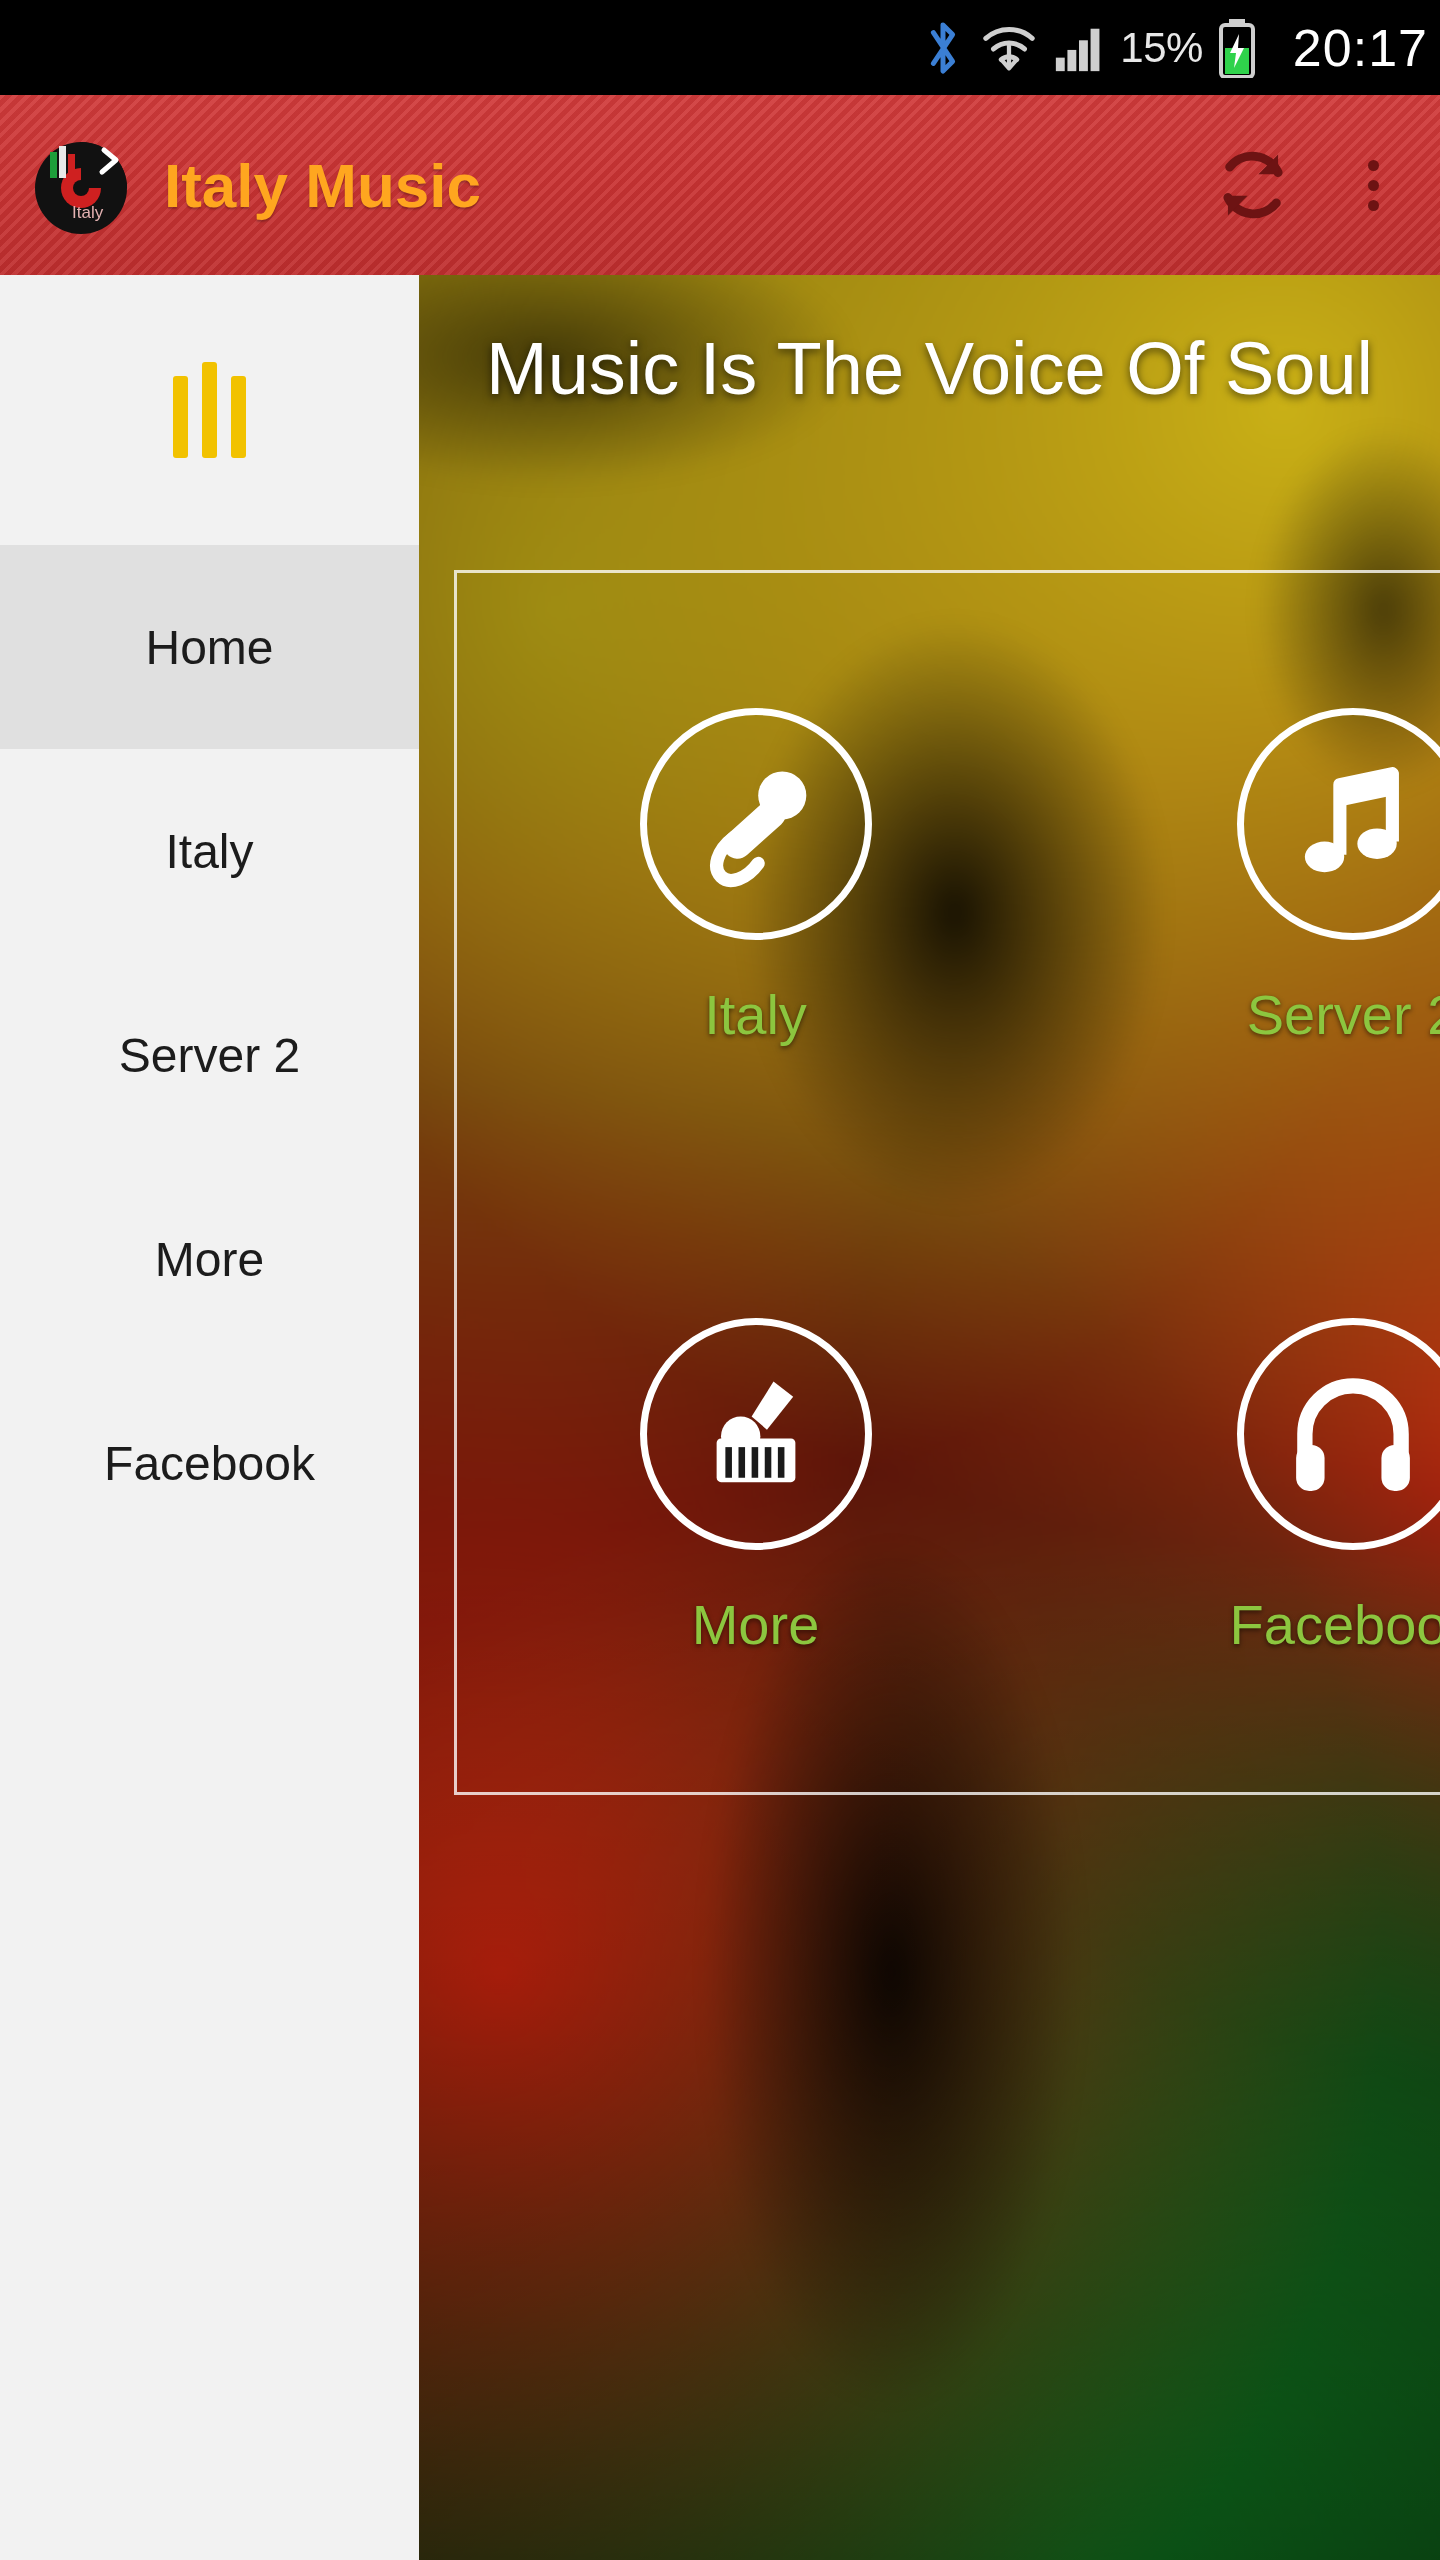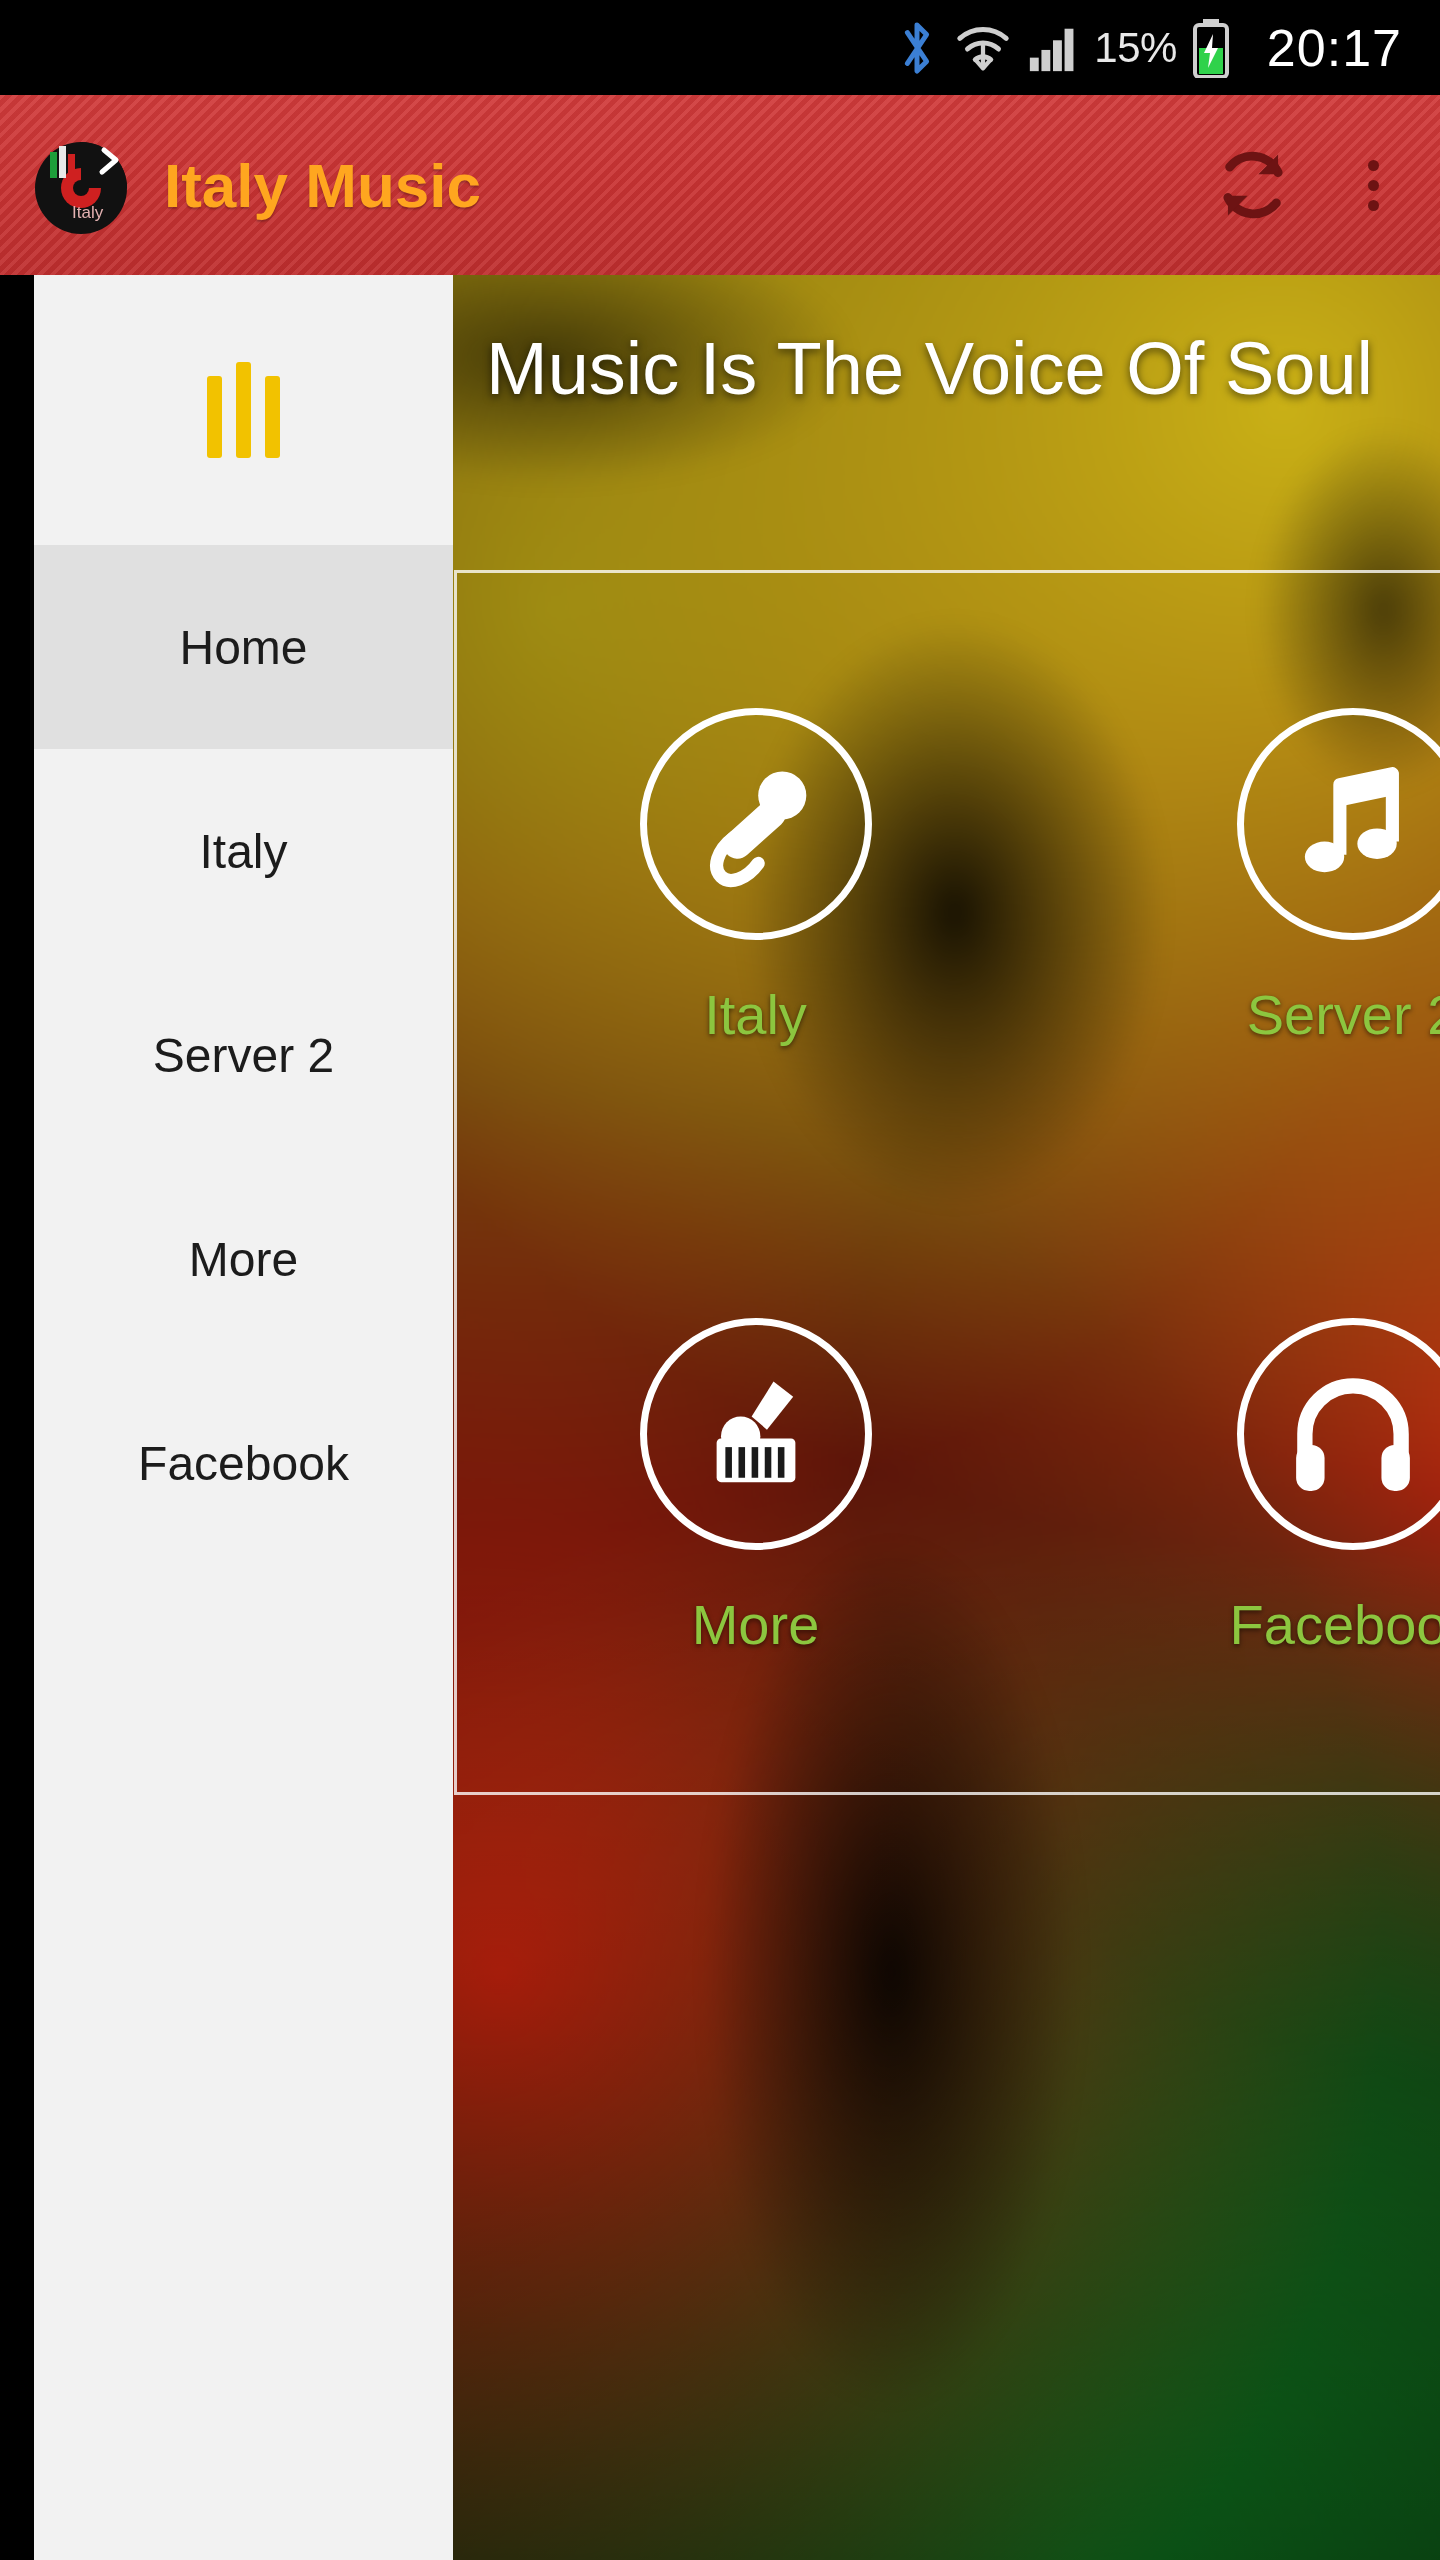--- a/index.html
+++ b/index.html
@@ -8,21 +8,21 @@
     background: #000;
     font-family: "Liberation Sans", sans-serif;
     overflow: hidden;
   }
   #screen { position: relative; width: 1440px; height: 2560px; overflow: hidden; background:#000; }
 
   
   #status-bar {
     position: absolute; top: 0; left: 0; width: 1440px; height: 95px;
     background: #000; display: flex; align-items: center; justify-content: flex-end;
-    padding-right: 38px;
+    padding-right: 12px;
   }
   .status-icons { display: flex; align-items: center; gap: 14px; }
   .si { display: flex; align-items: center; justify-content: center; }
   .battery-pct {
     color: #e8e8e8; font-size: 42px; letter-spacing: -0.5px;
   }
   .clock {
     color: #ffffff; font-size: 52px; margin-left: 22px; letter-spacing: 1px;
   }
 
@@ -45,21 +45,21 @@
   #refresh-btn { width: 130px; height: 130px; display:flex; align-items:center; justify-content:center; }
   #overflow-btn { width: 110px; height: 140px; display:flex; flex-direction:column; align-items:center; justify-content:center; gap:9px; margin-right: 12px;}
   .dot { width: 11px; height: 11px; border-radius: 50%; background: #6d1313; }
 
   
   #content { position: absolute; top: 275px; left: 0; width: 1440px; height: 2285px; }
 
   
   #drawer {
     position: absolute; left: 0; top: 0; width: 419px; height: 2285px;
-    background: #f2f2f2; z-index: 5; margin-left: 34px;
+    background: #f2f2f2; z-index: 5;
   }
   #drawer-header {
     height: 270px; display: flex; align-items: center; justify-content: center;
   }
   .bars-icon { display: flex; align-items: flex-end; gap: 14px; }
   .bars-icon i { display:block; width: 15px; background: #f2c200; border-radius: 3px; }
   .bars-icon i:nth-child(1){ height: 82px; }
   .bars-icon i:nth-child(2){ height: 96px; }
   .bars-icon i:nth-child(3){ height: 82px; }
 

